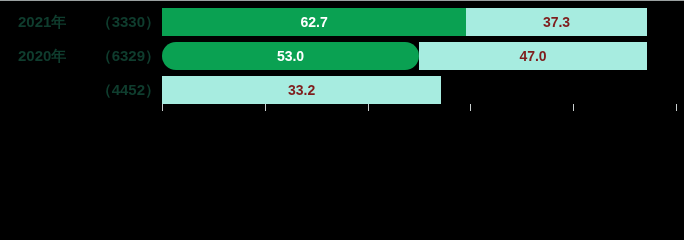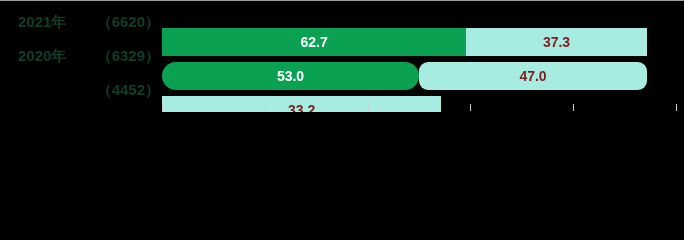--- a/index.html
+++ b/index.html
@@ -42,21 +42,20 @@
     left:104px; top:0; width:56px; height:28px;
     display:flex; align-items:center; justify-content:flex-end;
     font-size:15px; font-weight:bold;
     color:#0f3d2e;
     white-space:nowrap;
   }
   .bars {
     position:absolute;
     left:162px; top:0; width:485px; height:28px;
     display:flex;
-    margin-top:20px;
   }
   .seg {
     height:28px;
     display:flex; align-items:center; justify-content:center;
     font-size:14px; font-weight:bold;
     overflow:hidden;
     white-space:nowrap;
   }
   .seg-0 { background:#0aa152; color:#ffffff; }
   .seg-1 { background:#a7ece0; color:#7f1d1d; }
@@ -73,33 +72,33 @@
 </style>
 </head>
 <body>
 
 <div id="chart">
 
   <div class="top-rule"></div>
 
   <div class="row row-0">
     <div class="cat-label">2021年</div>
-    <div class="count-label">（6620）</div>
+    <div class="count-label">（3330）</div>
     <div class="bars">
       <div class="seg seg-0" style="width: 62.7%;">62.7</div>
       <div class="seg seg-1" style="width: 37.3%;">37.3</div>
     </div>
   </div>
 
   <div class="row row-1">
     <div class="cat-label">2020年</div>
     <div class="count-label">（6329）</div>
     <div class="bars">
       <div class="seg seg-0" style="width: 53%; border-radius: 14px;">53.0</div>
-      <div class="seg seg-1" style="width: 47%; border-radius: 9px;">47.0</div>
+      <div class="seg seg-1" style="width: 47%;">47.0</div>
     </div>
   </div>
 
   <div class="row row-2">
     <div class="count-label">（4452）</div>
     <div class="bars">
       <div class="seg seg-1" style="width: 57.6%;">33.2</div>
     </div>
   </div>
 

